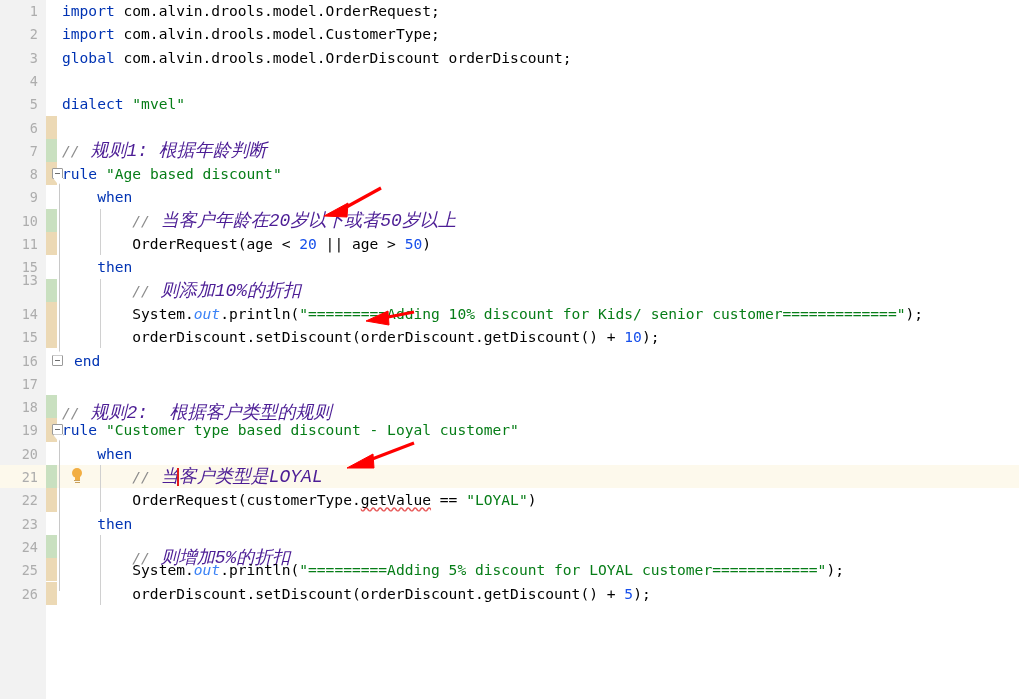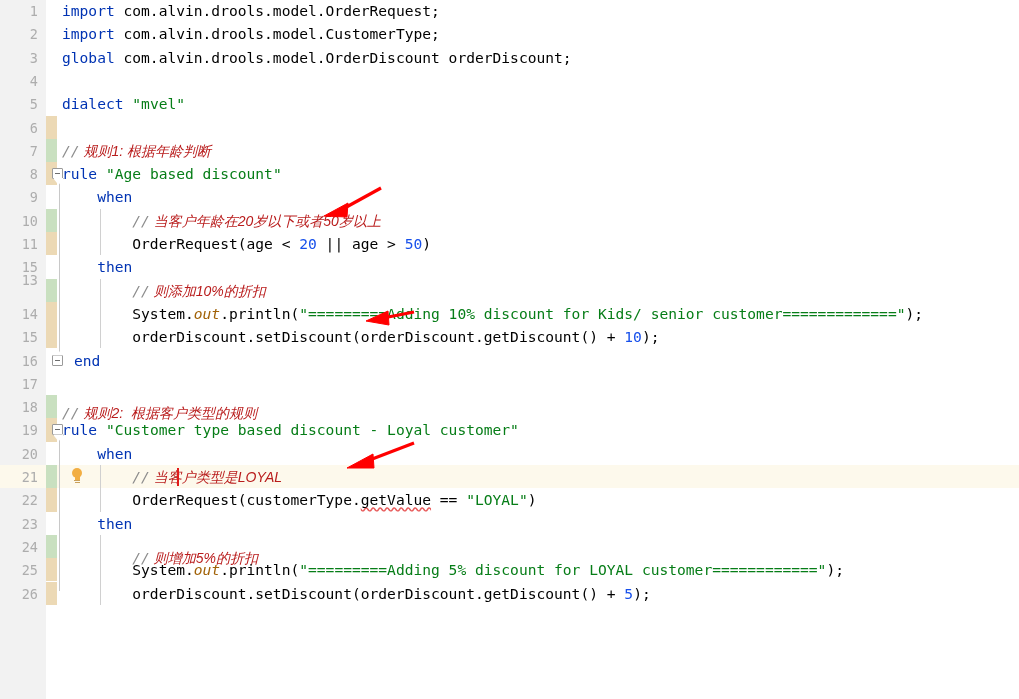--- a/index.html
+++ b/index.html
@@ -31,22 +31,22 @@
     font-family:"DejaVu Sans Mono","Liberation Mono",monospace;
     color:#000000;letter-spacing:0px;
   }
   .hl-row{position:absolute;left:0;width:1019px;height:23.3px;background:#fdf9ec;}
 
   
   .kw{color:#0033b3;}
   .str{color:#067d17;}
   .num{color:#1750eb;}
   .cmt{color:#8c8c8c;font-style:italic;}
-  .cmt-cn{color:#b91c1c;font-style:italic;font-family:Liberation Sans, sans-serif;font-size:14px;}
-  .stat{color:#a16207;font-style:italic;}
+  .cmt-cn{color:#4c1d95;font-style:italic;font-family:Liberation Mono, monospace;font-size:18px;}
+  .stat{color:#3b82f6;font-style:italic;}
   .err{text-decoration:underline wavy #e85c5c;text-decoration-skip-ink:none;}
 
   
   .iguide{position:absolute;width:1px;background:#d0d0d0;}
 
   
   .foldmark{position:absolute;width:11px;height:11px;}
   .foldbox{
     position:absolute;left:0;top:0;width:9px;height:9px;
     border:1px solid #9a9a9a;background:#ffffff;border-radius:1px;

